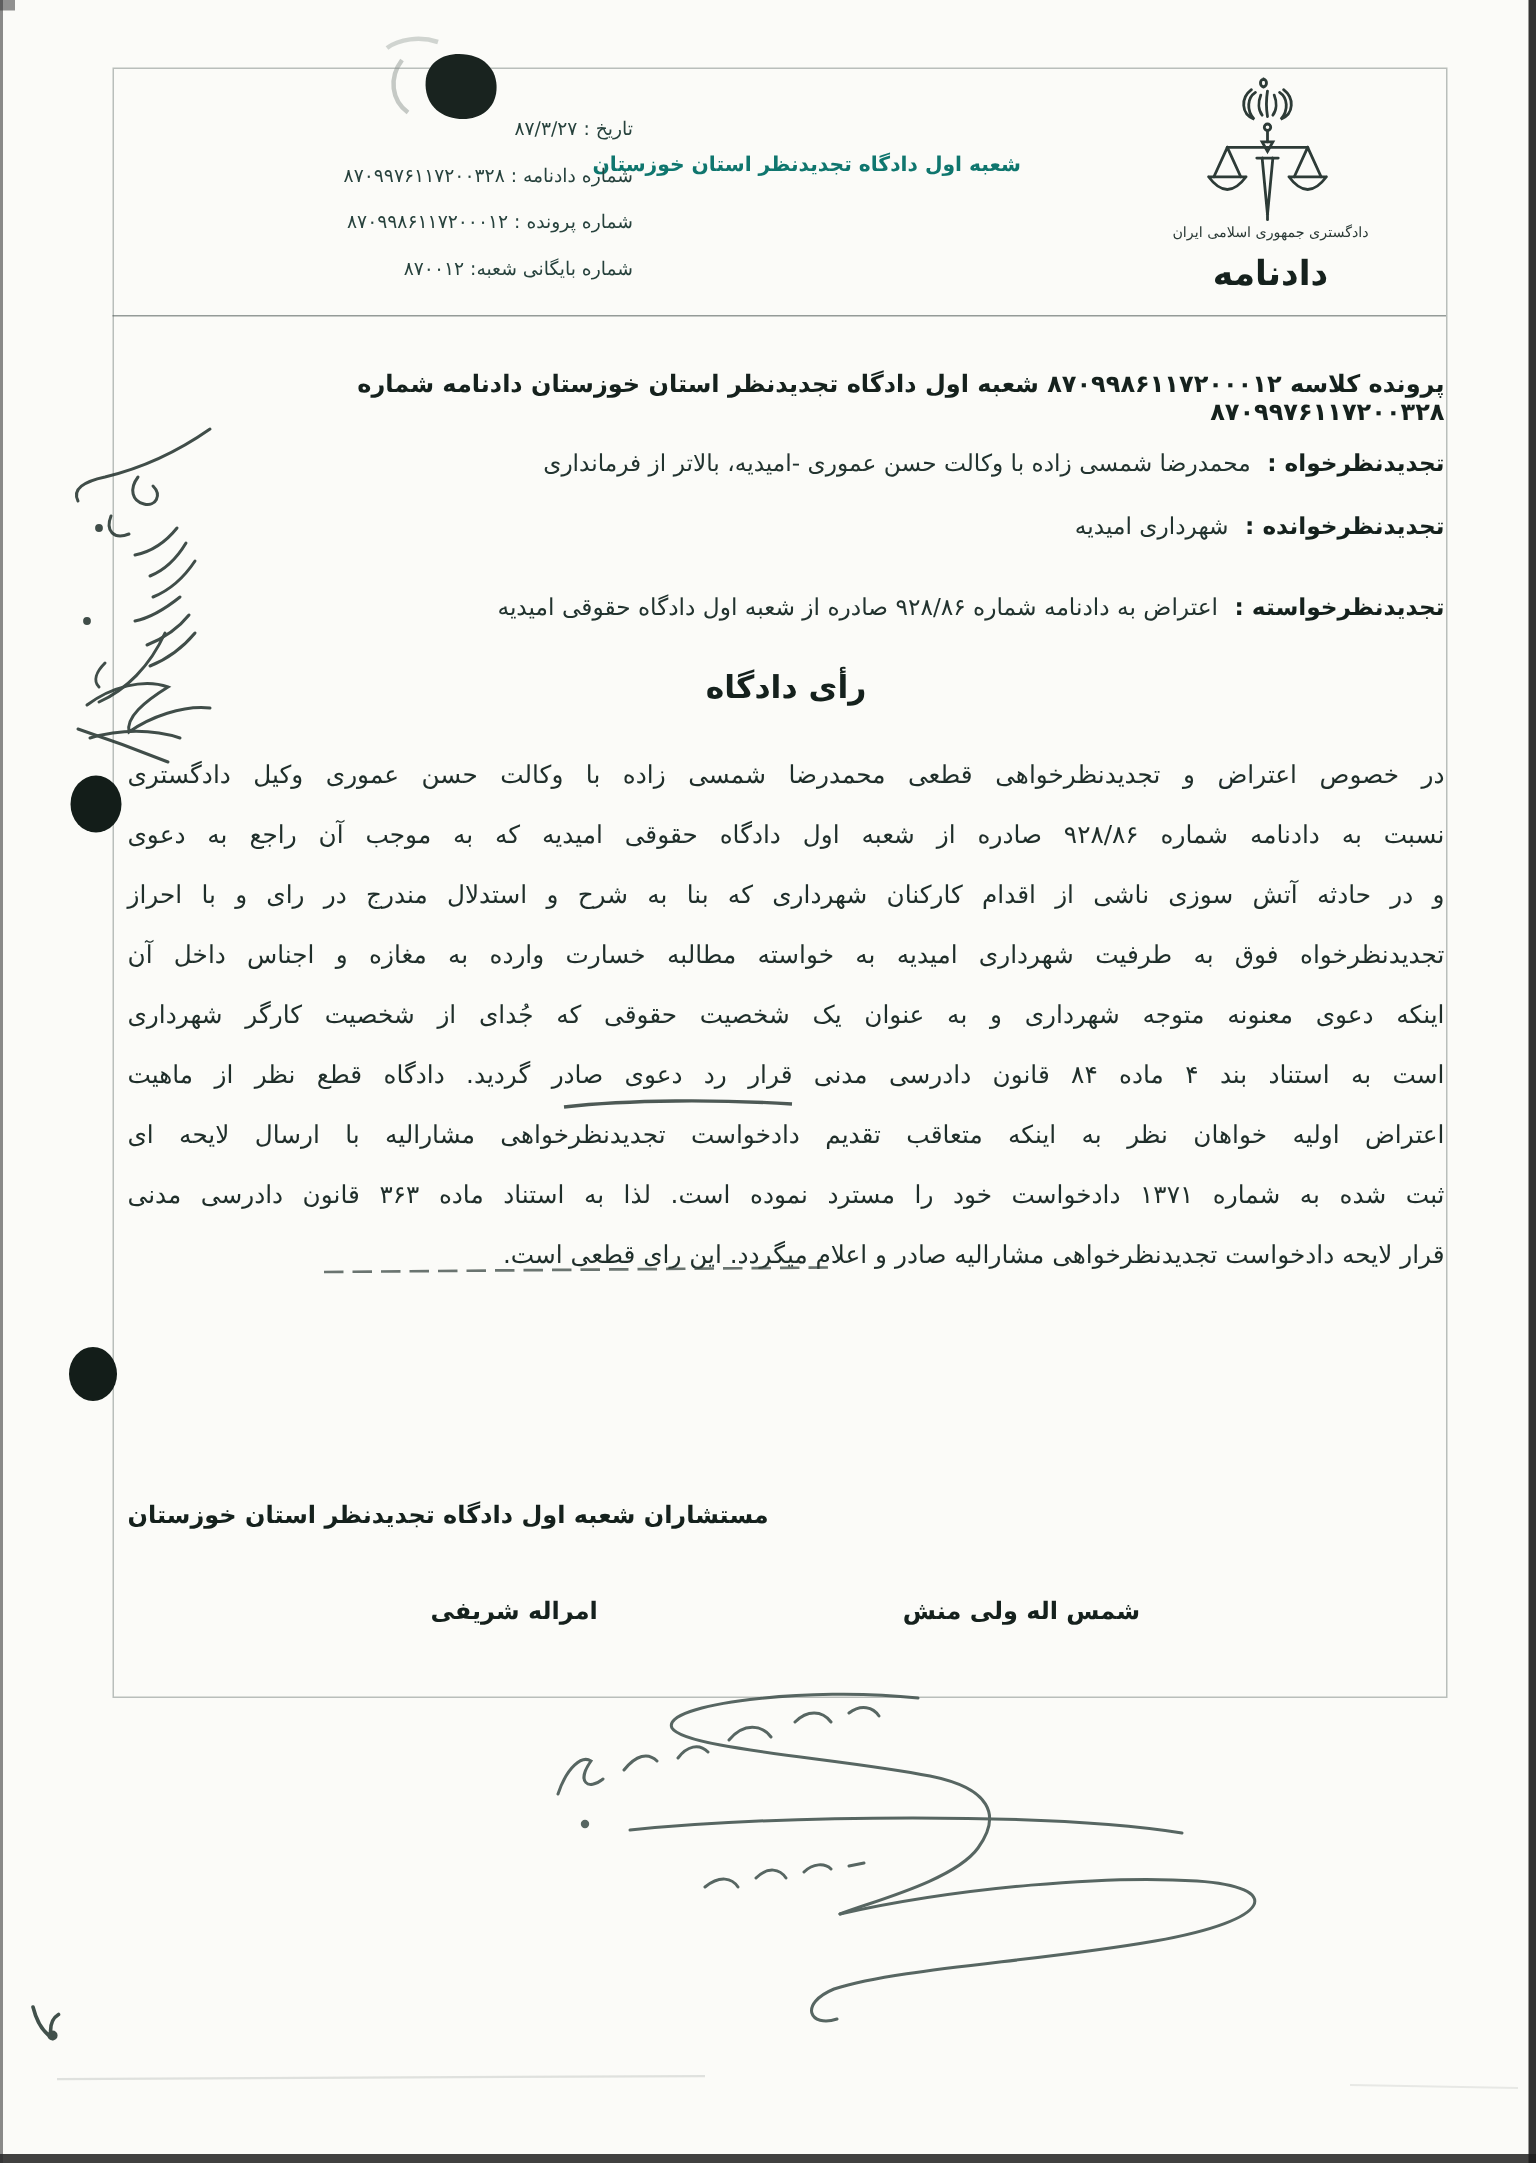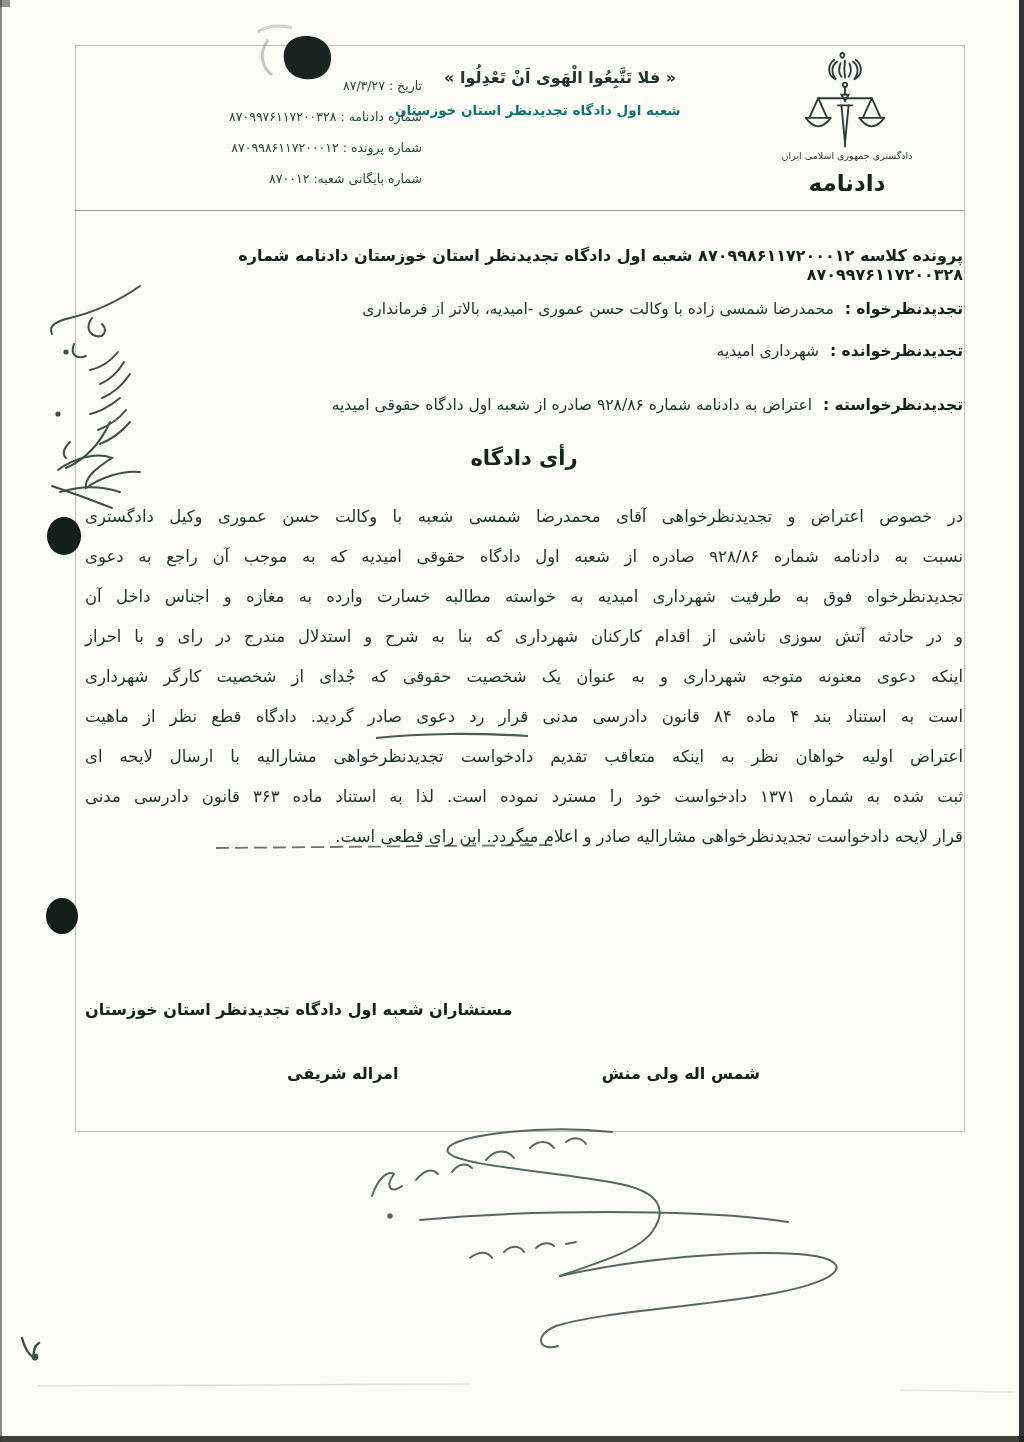--- a/index.html
+++ b/index.html
@@ -56,21 +56,20 @@
   .overlay{position:absolute;left:0;top:0;width:1024px;height:1442px;pointer-events:none;}
 </style>
 </head>
 <body>
 
 <div class="page">
 
   <div class="frame"></div>
   <div class="header-divider"></div>
 
-  <div class="verse">« فلا تَتَّبِعُوا الْهَوی اَنْ تَعْدِلُوا »</div>
   <div class="branch">شعبه اول دادگاه تجدیدنظر استان خوزستان</div>
 
   <div class="meta">
     <div class="meta-row">
       <span>تاریخ :</span>
       <span class="num">۸۷/۳/۲۷</span>
     </div>
     <div class="meta-row">
       <span>شماره دادنامه :</span>
       <span class="num">۸۷۰۹۹۷۶۱۱۷۲۰۰۳۲۸</span>
@@ -117,24 +116,24 @@
     <span class="lbl">تجدیدنظرخواه :</span>
     <span class="val">محمدرضا شمسی زاده با وکالت حسن عموری -امیدیه، بالاتر از فرمانداری</span>
   </div>
   <div class="info-line line-subject">
     <span class="lbl">تجدیدنظرخواسته :</span>
     <span class="val">اعتراض به دادنامه شماره ۹۲۸/۸۶ صادره از شعبه اول دادگاه حقوقی امیدیه</span>
   </div>
 
   <div class="ruling-heading">رأی دادگاه</div>
   <div class="ruling">
-    <div class="rline">در خصوص اعتراض و تجدیدنظرخواهی آقای محمدرضا شمسی شعبه با وکالت حسن عموری وکیل دادگستری</div>
+    <div class="rline">در خصوص اعتراض و تجدیدنظرخواهی قطعی محمدرضا شمسی زاده با وکالت حسن عموری وکیل دادگستری</div>
     <div class="rline">نسبت به دادنامه شماره ۹۲۸/۸۶ صادره از شعبه اول دادگاه حقوقی امیدیه که به موجب آن راجع به دعوی</div>
+    <div class="rline">و در حادثه آتش سوزی ناشی از اقدام کارکنان شهرداری که بنا به شرح و استدلال مندرج در رای و با احراز</div>
     <div class="rline">تجدیدنظرخواه فوق به طرفیت شهرداری امیدیه به خواسته مطالبه خسارت وارده به مغازه و اجناس داخل آن</div>
-    <div class="rline">و در حادثه آتش سوزی ناشی از اقدام کارکنان شهرداری که بنا به شرح و استدلال مندرج در رای و با احراز</div>
     <div class="rline">اینکه دعوی معنونه متوجه شهرداری و به عنوان یک شخصیت حقوقی که جُدای از شخصیت کارگر شهرداری</div>
     <div class="rline">است به استناد بند ۴ ماده ۸۴ قانون دادرسی مدنی قرار رد دعوی صادر گردید. دادگاه قطع نظر از ماهیت</div>
     <div class="rline">اعتراض اولیه خواهان نظر به اینکه متعاقب تقدیم دادخواست تجدیدنظرخواهی مشارالیه با ارسال لایحه ای</div>
     <div class="rline">ثبت شده به شماره ۱۳۷۱ دادخواست خود را مسترد نموده است. لذا به استناد ماده ۳۶۳ قانون دادرسی مدنی</div>
     <div class="rline last">قرار لایحه دادخواست تجدیدنظرخواهی مشارالیه صادر و اعلام میگردد. این رای قطعی است.</div>
   </div>
 
   <div class="sig-title">مستشاران شعبه اول دادگاه تجدیدنظر استان خوزستان</div>
   <div class="sig-name sig-right">شمس اله ولی منش</div>
   <div class="sig-name sig-left">امراله شریفی</div>

